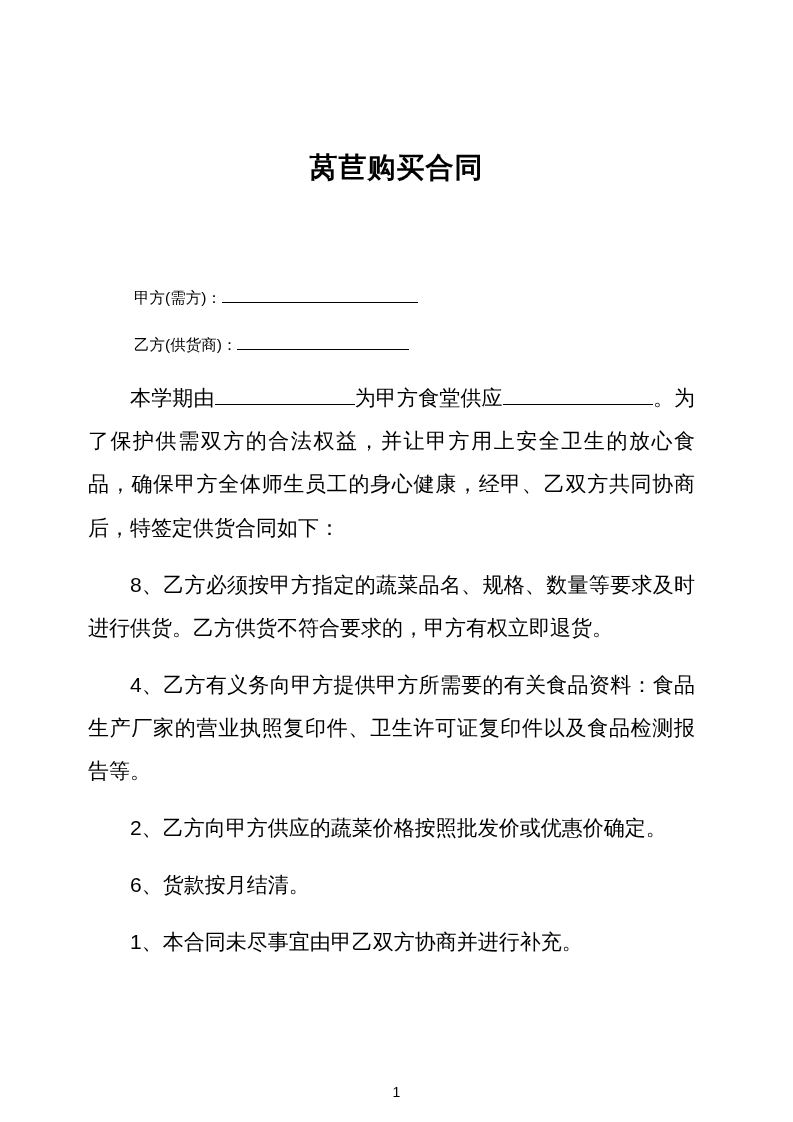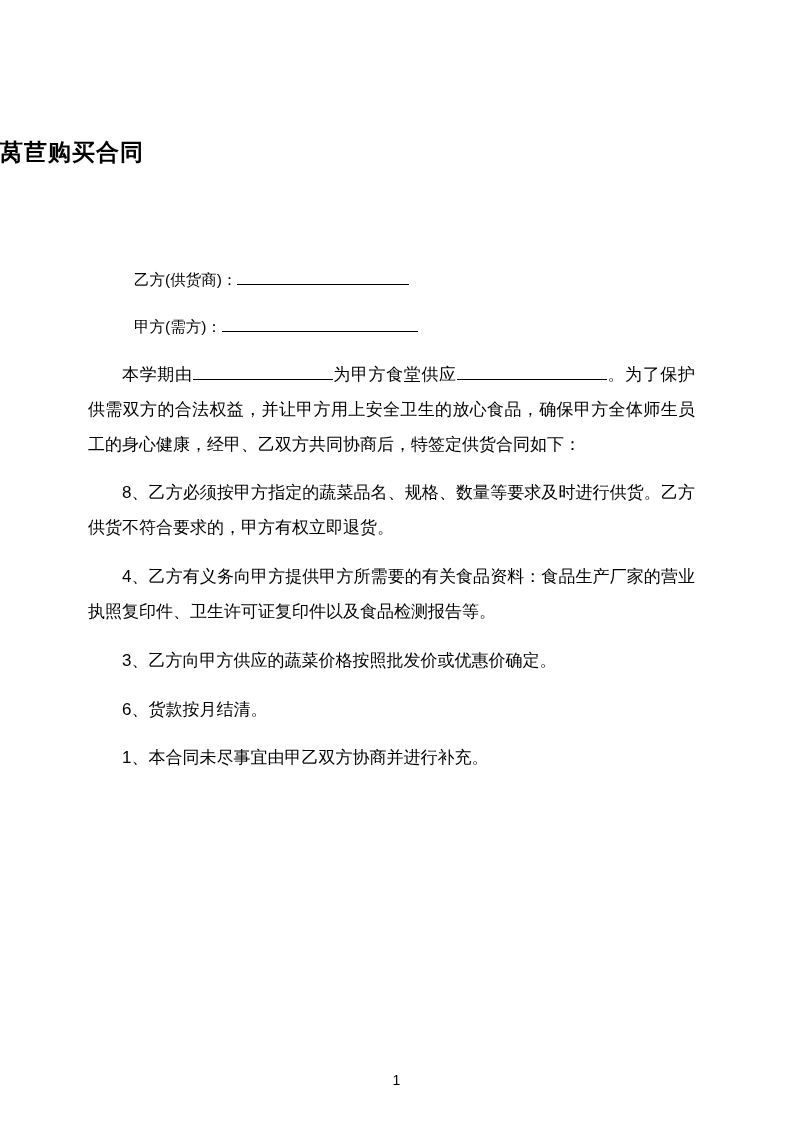--- a/index.html
+++ b/index.html
@@ -16,25 +16,25 @@
     overflow: hidden;
   }
   .page {
     width: 793px;
     height: 1122px;
     box-sizing: border-box;
     padding: 0;
     position: relative;
   }
   .doc-title {
-    text-align: left;
-    font-size: 23px;
+    text-align: center;
+    font-size: 28px;
     font-weight: bold;
     letter-spacing: 1px;
-    margin: 0;
+    margin: 12px;
     padding-top: 138px;
     line-height: 1.3;
   }
   .body-block {
     margin-top: 96px;
     padding-left: 88px;
     padding-right: 82px;
   }
   .party-line {
     font-size: 15.5px;
@@ -46,21 +46,21 @@
   .party-line .blank {
     display: inline-block;
     border-bottom: 1px solid #000;
     vertical-align: baseline;
     height: 15px;
   }
   .blank-w1 { width: 196px; }
   .blank-w2 { width: 172px; }
 
   p.para {
-    font-size: 17px;
+    font-size: 21px;
     line-height: 2.05;
     margin: 0 16px 14px 0;
     text-align: justify;
     text-justify: inter-ideograph;
     text-indent: 2em;
   }
   .inline-blank {
     display: inline-block;
     border-bottom: 1px solid #000;
     height: 15px;
@@ -81,32 +81,32 @@
 </head>
 <body>
 
 <div class="page">
 
   <h1 class="doc-title">莴苣购买合同</h1>
 
   <div class="body-block">
 
     <div class="party-line">
-      <span>乙方(供货商)：</span><span class="blank blank-w2"></span>
+      <span>甲方(需方)：</span><span class="blank blank-w1"></span>
     </div>
 
     <div class="party-line">
-      <span>甲方(需方)：</span><span class="blank blank-w1"></span>
+      <span>乙方(供货商)：</span><span class="blank blank-w2"></span>
     </div>
 
     <p class="para"><span>本学期由</span><span class="inline-blank ib-1"></span><span>为甲方食堂供应</span><span class="inline-blank ib-2"></span><span>。为了保护供需双方的合法权益，并让甲方用上安全卫生的放心食品，确保甲方全体师生员工的身心健康，经甲、乙双方共同协商后，特签定供货合同如下：</span></p>
 
     <p class="para">8、乙方必须按甲方指定的蔬菜品名、规格、数量等要求及时进行供货。乙方供货不符合要求的，甲方有权立即退货。</p>
     <p class="para">4、乙方有义务向甲方提供甲方所需要的有关食品资料：食品生产厂家的营业执照复印件、卫生许可证复印件以及食品检测报告等。</p>
-    <p class="para">3、乙方向甲方供应的蔬菜价格按照批发价或优惠价确定。</p>
+    <p class="para">2、乙方向甲方供应的蔬菜价格按照批发价或优惠价确定。</p>
     <p class="para">6、货款按月结清。</p>
     <p class="para">1、本合同未尽事宜由甲乙双方协商并进行补充。</p>
 
   </div>
 
   <div class="page-number">1</div>
 
 </div>
 
 </body></html>

